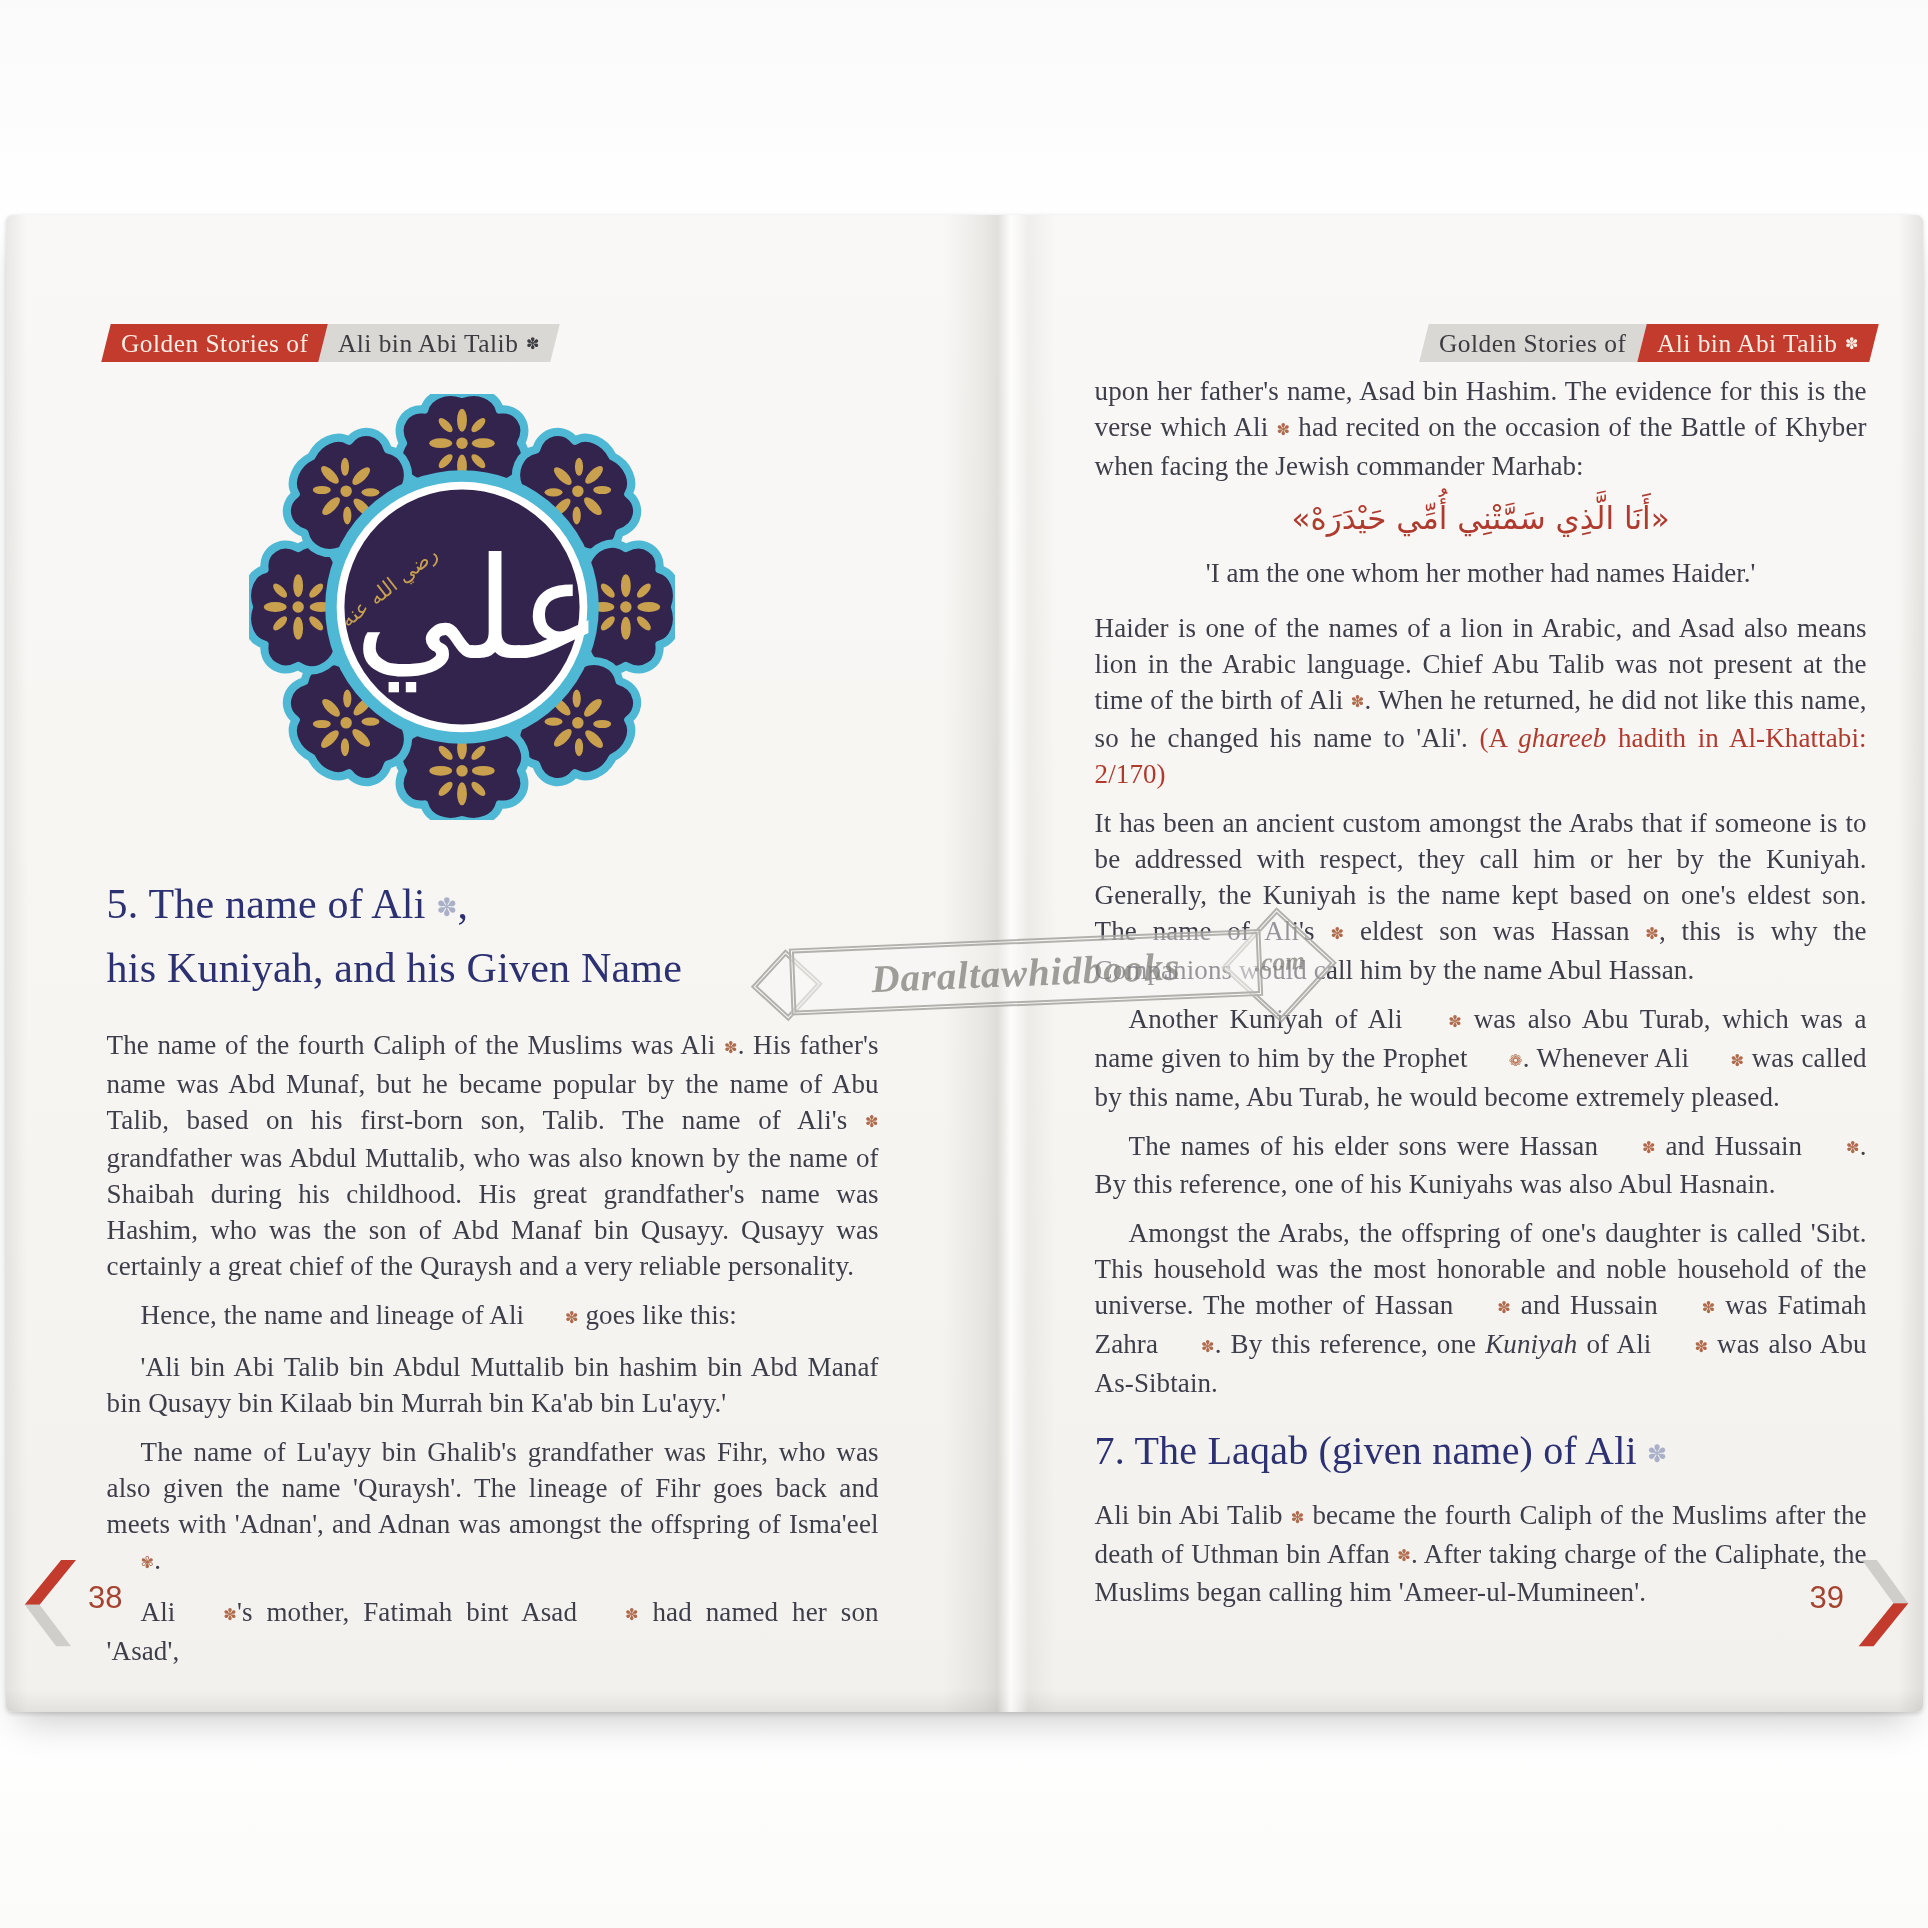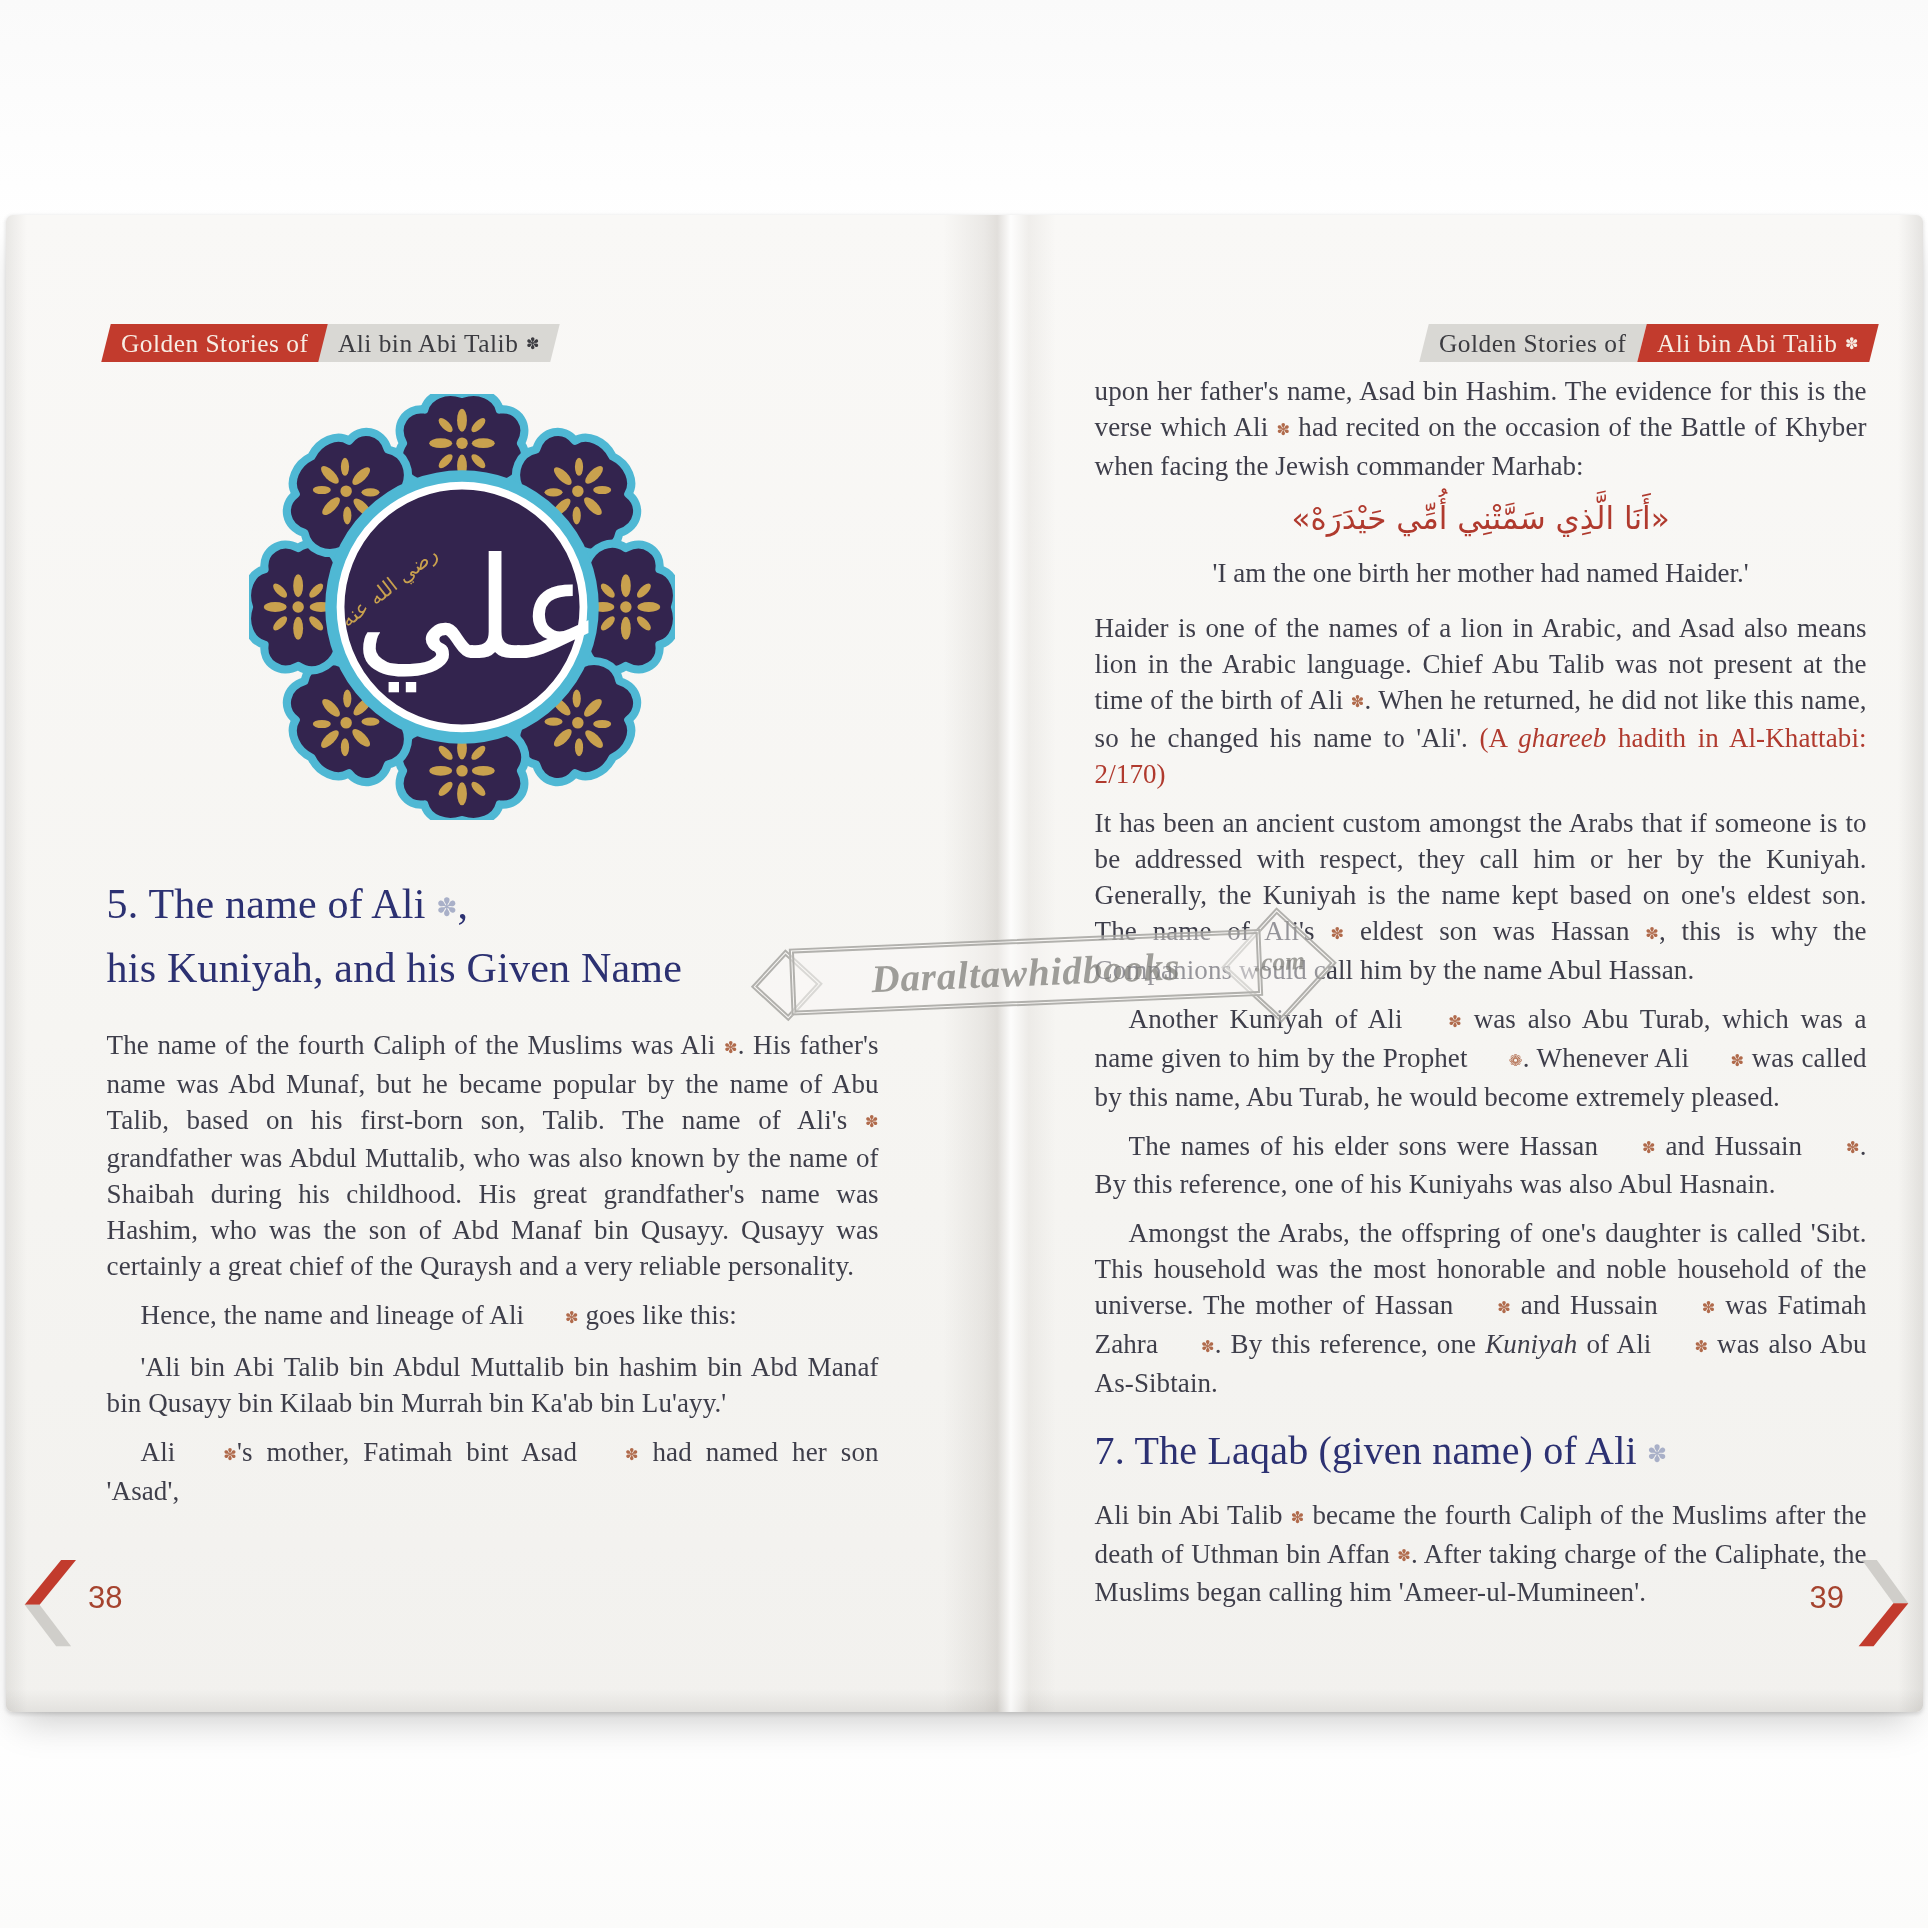--- a/index.html
+++ b/index.html
@@ -171,20 +171,21 @@
 
     <h2 class="h12">
       <span><span>5. The name of Ali </span><span class="hon hon-ra_light">✽</span><span>,</span></span><br>
       <span>his Kuniyah, and his Given Name</span>
     </h2>
 
     <div class="col col-left">
       <p class="para"><span>The name of the fourth Caliph of the Muslims was Ali </span><span class="hon hon-ra">✽</span><span>. His father's name was Abd Munaf, but he became popular by the name of Abu Talib, based on his first-born son, Talib. The name of Ali's </span><span class="hon hon-ra">✽</span><span> grandfather was Abdul Muttalib, who was also known by the name of Shaibah during his childhood. His great grandfather's name was Hashim, who was the son of Abd Manaf bin Qusayy. Qusayy was certainly a great chief of the Quraysh and a very reliable personality.</span></p>
       <p class="para indent"><span>Hence, the name and lineage of Ali </span><span class="hon hon-ra">✽</span><span> goes like this:</span></p>
       <p class="para indent"><span>'Ali bin Abi Talib bin Abdul Muttalib bin hashim bin Abd Manaf bin Qusayy bin Kilaab bin Murrah bin Ka'ab bin Lu'ayy.'</span></p>
+      <p class="para indent"><span>The name of Lu'ayy bin Ghalib's grandfather was Fihr, who was also given the name 'Quraysh'. The lineage of Fihr goes back and meets with 'Adnan', and Adnan was amongst the offspring of Isma'eel </span><span class="hon hon-as">✾</span><span>.</span></p>
       <p class="para indent"><span>Ali </span><span class="hon hon-ra">✽</span><span>'s mother, Fatimah bint Asad </span><span class="hon hon-ra">✽</span><span> had named her son 'Asad',</span></p>
     </div>
 
     <div class="pagenum pn-left">
       <svg width="58" height="100" viewBox="0 0 70 106">
         <polygon points="46,0 64,0 20,54 2,54" fill="#c23b2d"></polygon>
         <polygon points="2,54 20,54 58,104 40,104" fill="#c9c8c3" opacity="0.85"></polygon>
       </svg>
       <span>38</span>
     </div>
@@ -197,21 +198,21 @@
       </div>
       <div class="seg seg-red">
         <span>Ali bin Abi Talib</span>
         <span class="hon hdr-hon-white">✽</span>
       </div>
     </div>
 
     <div class="col col-right">
       <p class="para"><span>upon her father's name, Asad bin Hashim. The evidence for this is the verse which Ali </span><span class="hon hon-ra">✽</span><span> had recited on the occasion of the Battle of Khyber when facing the Jewish commander Marhab:</span></p>
       <div class="arabic" dir="rtl">«أَنَا الَّذِي سَمَّتْنِي أُمِّي حَيْدَرَهْ»</div>
-      <div class="translation">'I am the one birth her mother had named Haider.'</div>
+      <div class="translation">'I am the one whom her mother had names Haider.'</div>
       <p class="para"><span>Haider is one of the names of a lion in Arabic, and Asad also means lion in the Arabic language. Chief Abu Talib was not present at the time of the birth of Ali </span><span class="hon hon-ra">✽</span><span>. When he returned, he did not like this name, so he changed his name to 'Ali'. </span><span class="run-red">(A </span><span class="run-redit">ghareeb</span><span class="run-red"> hadith in Al-Khattabi: 2/170)</span></p>
 
       <p class="para"><span>It has been an ancient custom amongst the Arabs that if someone is to be addressed with respect, they call him or her by the Kuniyah. Generally, the Kuniyah is the name kept based on one's eldest son. The name of Ali's </span><span class="hon hon-ra">✽</span><span> eldest son was Hassan </span><span class="hon hon-ra">✽</span><span>, this is why the Companions would call him by the name Abul Hassan.</span></p>
       <p class="para indent"><span>Another Kuniyah of Ali </span><span class="hon hon-ra">✽</span><span> was also Abu Turab, which was a name given to him by the Prophet </span><span class="hon hon-saw">❁</span><span>. Whenever Ali </span><span class="hon hon-ra">✽</span><span> was called by this name, Abu Turab, he would become extremely pleased.</span></p>
       <p class="para indent"><span>The names of his elder sons were Hassan </span><span class="hon hon-ra">✽</span><span> and Hussain </span><span class="hon hon-ra">✽</span><span>. By this reference, one of his Kuniyahs was also Abul Hasnain.</span></p>
       <p class="para indent"><span>Amongst the Arabs, the offspring of one's daughter is called 'Sibt. This household was the most honorable and noble household of the universe. The mother of Hassan </span><span class="hon hon-ra">✽</span><span> and Hussain </span><span class="hon hon-ra">✽</span><span> was Fatimah Zahra </span><span class="hon hon-ra">✽</span><span>. By this reference, one </span><span class="run-it">Kuniyah</span><span> of Ali </span><span class="hon hon-ra">✽</span><span> was also Abu As-Sibtain.</span></p>
 
       <h2 class="sec-h"><span>7. The Laqab (given name) of Ali </span><span class="hon hon-ra_light">✽</span></h2>
       <p class="para"><span>Ali bin Abi Talib </span><span class="hon hon-ra">✽</span><span> became the fourth Caliph of the Muslims after the death of Uthman bin Affan </span><span class="hon hon-ra">✽</span><span>. After taking charge of the Caliphate, the Muslims began calling him 'Ameer-ul-Mumineen'.</span></p>
     </div>

